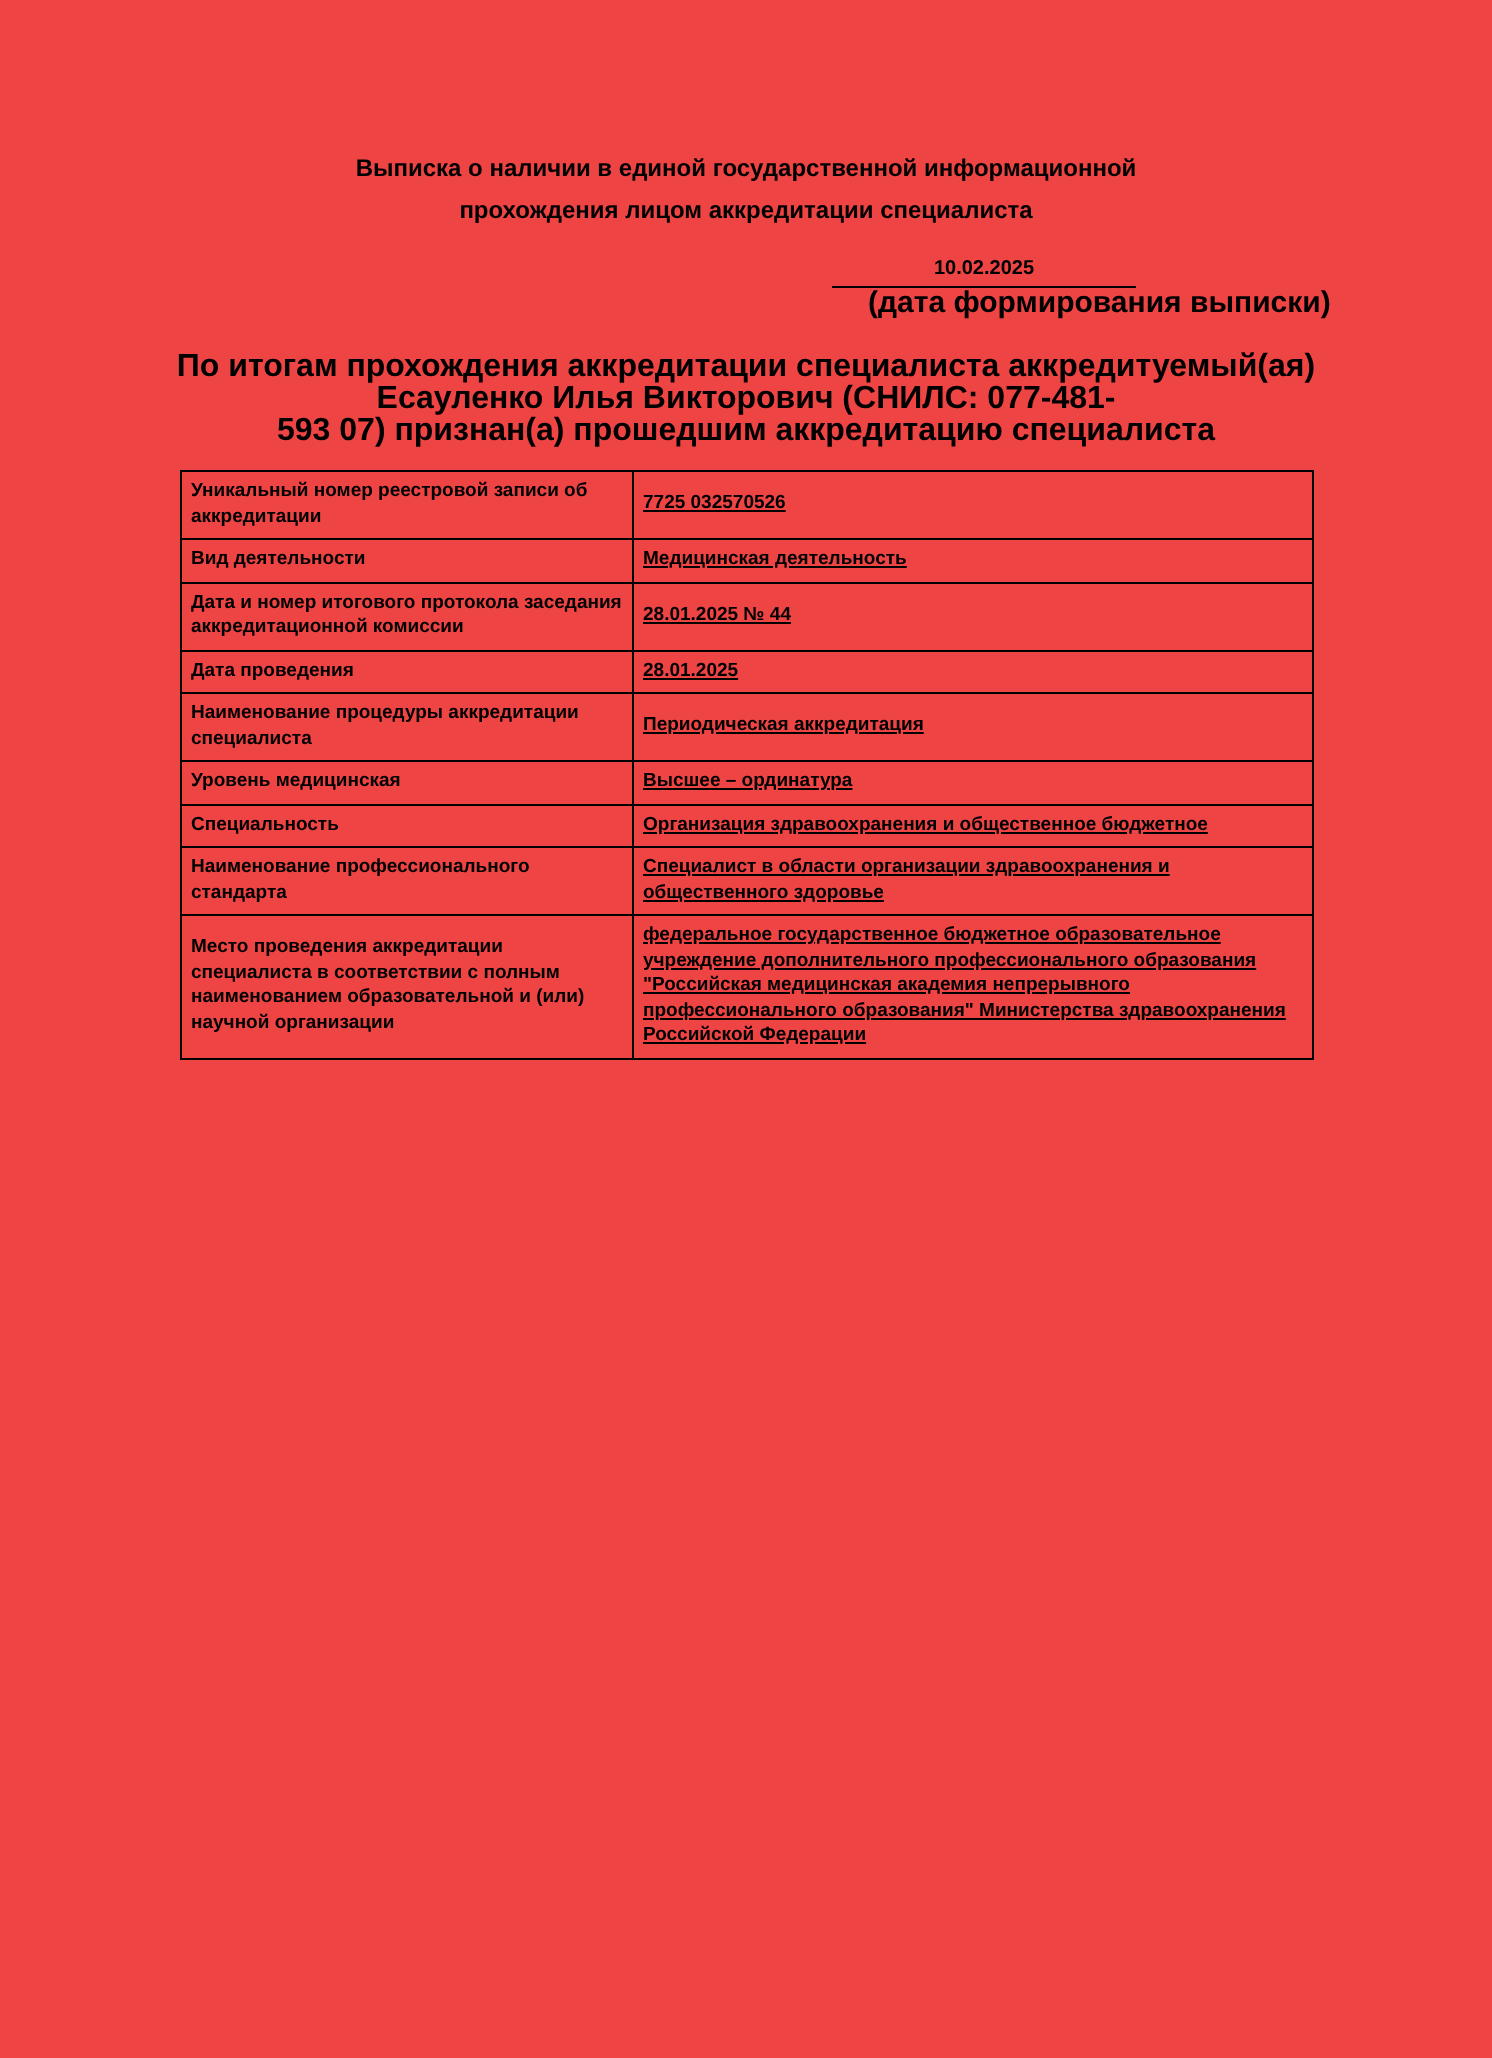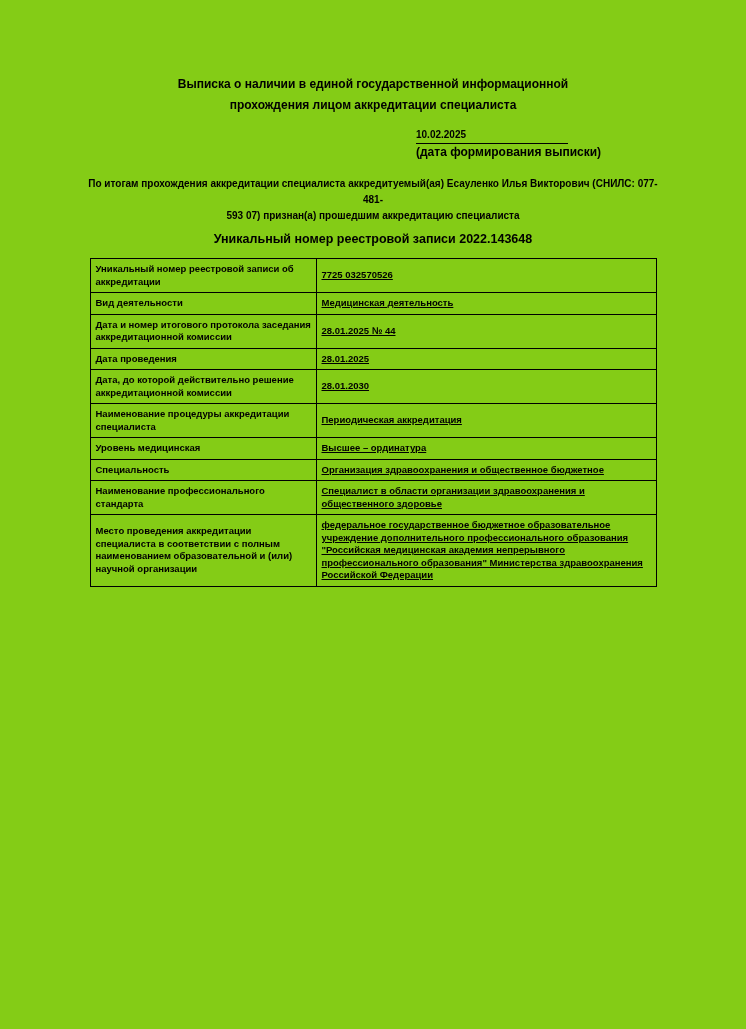--- a/index.html
+++ b/index.html
@@ -4,21 +4,21 @@
 <style>
   html, body {
     margin: 0;
     padding: 0;
     background: #ffffff;
   }
   .page {
     position: relative;
     width: 746px;
     height: 1029px;
-    background: #84cc16;
+    background: #ef4444;
     color: #000000;
     font-family: "Liberation Sans", sans-serif;
     font-weight: bold;
     overflow: hidden;
   }
   .content {
     width: 570px;
     margin: 0 auto;
     padding-top: 74px;
   }
@@ -27,37 +27,39 @@
     font-size: 12px;
     line-height: 21px;
     text-align: center;
     font-weight: bold;
   }
   .title-line { display: block; }
 
   .date-block {
     width: 152px;
     margin: 12px 90px 0 auto;
+    text-align: center;
   }
   .date-value {
     font-size: 10px;
     line-height: 13px;
     padding-bottom: 2px;
     border-bottom: 1.5px solid #000000;
   }
   .date-caption {
-    font-size: 12px;
+    font-size: 15px;
     line-height: 12px;
     padding-top: 2px;
     white-space: nowrap;
+    margin-left: 18px;
   }
 
   .intro {
     margin: 18px 0 0 0;
-    font-size: 10px;
+    font-size: 16px;
     line-height: 16px;
     text-align: center;
   }
   .intro-line { display: block; }
 
   .section-heading {
     margin: 17px 0 0 0;
     font-size: 10px;
     line-height: 13px;
     text-align: center;
@@ -108,43 +110,38 @@
       <div class="date-value">10.02.2025</div>
       <div class="date-caption">(дата формирования выписки)</div>
     </div>
 
     <p class="intro">
       <span class="intro-line">По итогам прохождения аккредитации специалиста аккредитуемый(ая) Есауленко Илья Викторович (СНИЛС: 077-481-</span>
       <span class="intro-line">593 07) признан(а) прошедшим аккредитацию специалиста</span>
     </p>
 
 
-    <p class="registry-heading">Уникальный номер реестровой записи 2022.143648</p>
 
     <table class="acc-table">
       <tbody>
         <tr>
           <td class="cell-label">Уникальный номер реестровой записи об аккредитации</td>
           <td class="cell-value">7725 032570526</td>
         </tr>
         <tr>
           <td class="cell-label">Вид деятельности</td>
           <td class="cell-value">Медицинская деятельность</td>
         </tr>
         <tr>
           <td class="cell-label">Дата и номер итогового протокола заседания аккредитационной комиссии</td>
           <td class="cell-value">28.01.2025 № 44</td>
         </tr>
         <tr>
           <td class="cell-label">Дата проведения</td>
           <td class="cell-value">28.01.2025</td>
-        </tr>
-        <tr>
-          <td class="cell-label">Дата, до которой действительно решение аккредитационной комиссии</td>
-          <td class="cell-value">28.01.2030</td>
         </tr>
         <tr>
           <td class="cell-label">Наименование процедуры аккредитации специалиста</td>
           <td class="cell-value">Периодическая аккредитация</td>
         </tr>
         <tr>
           <td class="cell-label">Уровень медицинская</td>
           <td class="cell-value">Высшее – ординатура</td>
         </tr>
         <tr>

